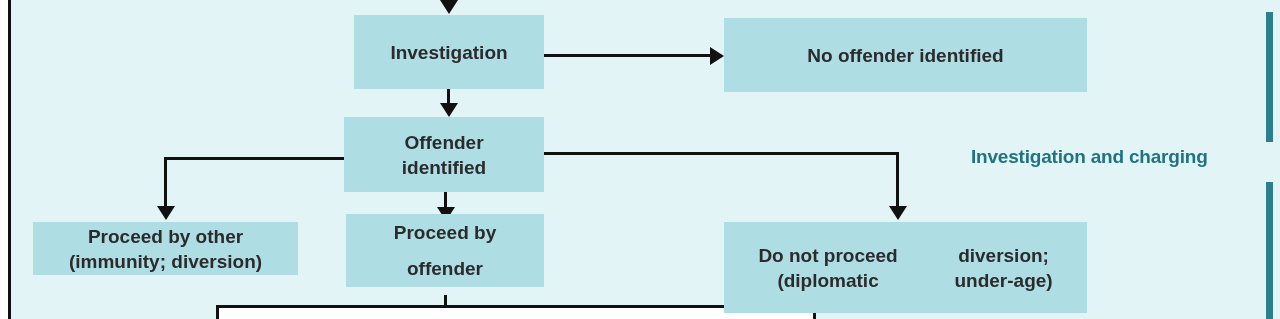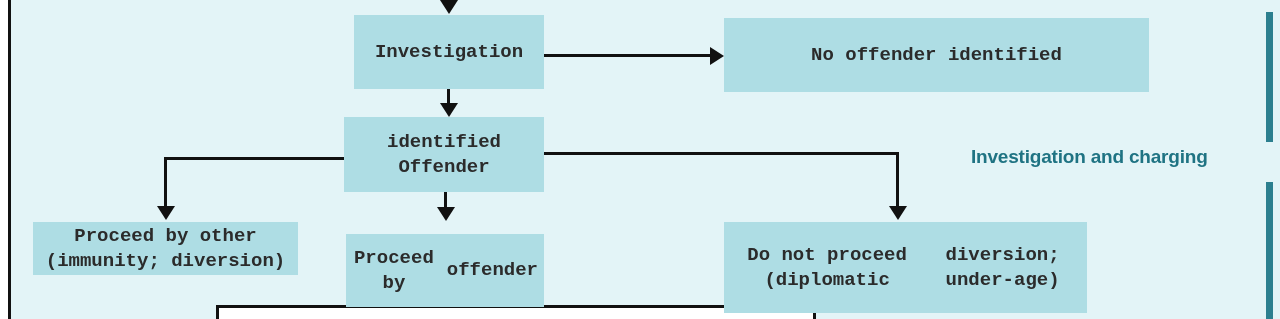--- a/index.html
+++ b/index.html
@@ -61,21 +61,20 @@
     color: #2b2b2b;
     font-size: 19px;
     font-weight: bold;
     line-height: 25px;
     display: flex;
     align-items: center;
     justify-content: center;
     text-align: center;
     box-sizing: border-box;
     padding: 2px 6px;
-    font-family: Liberation Mono, monospace;
   }
 
   
   .hline {
     position: absolute;
     height: 3px;
     background: #111111;
   }
   .vline {
     position: absolute;
@@ -151,35 +150,35 @@
   <div class="rail-h" style="left:216px; top:305px; width:600px;"></div>
   <div class="rail-v" style="left:216px; top:305px; height:14px;"></div>
   <div class="rail-v" style="left:813px; top:305px; height:14px;"></div>
 
   <div class="white-strip" style="left:219px; top:308px; width:594px; height:11px;"></div>
 
   <div class="node" style="left:354px; top:15px; width:190px; height:74px;">
     <span>Investigation</span>
   </div>
 
-  <div class="node" style="left:724px; top:18px; width:425px; height:74px;">
+  <div class="node" style="left:724px; top:18px; width:363px; height:74px;">
     <span>No offender identified</span>
   </div>
 
   <div class="node" style="left:344px; top:117px; width:200px; height:75px; flex-direction:column;">
+    <span>Offender</span>
     <span>identified</span>
-    <span>Offender</span>
   </div>
 
   <div class="node" style="left:33px; top:222px; width:265px; height:53px; flex-direction:column;">
     <span>Proceed by other</span>
     <span>(immunity; diversion)</span>
   </div>
 
-  <div class="node" style="left:346px; top:234px; width:198px; height:73px; flex-direction:row;gap:11px;">
+  <div class="node" style="left:346px; top:214px; width:198px; height:73px; flex-direction:column;gap:11px;">
     <span>Proceed by</span>
     <span>offender</span>
   </div>
 
   <div class="node" style="left:724px; top:222px; width:363px; height:91px; flex-direction:row;">
     <span>Do not proceed (diplomatic</span>
     <span>diversion; under-age)</span>
   </div>
 
 </div>

